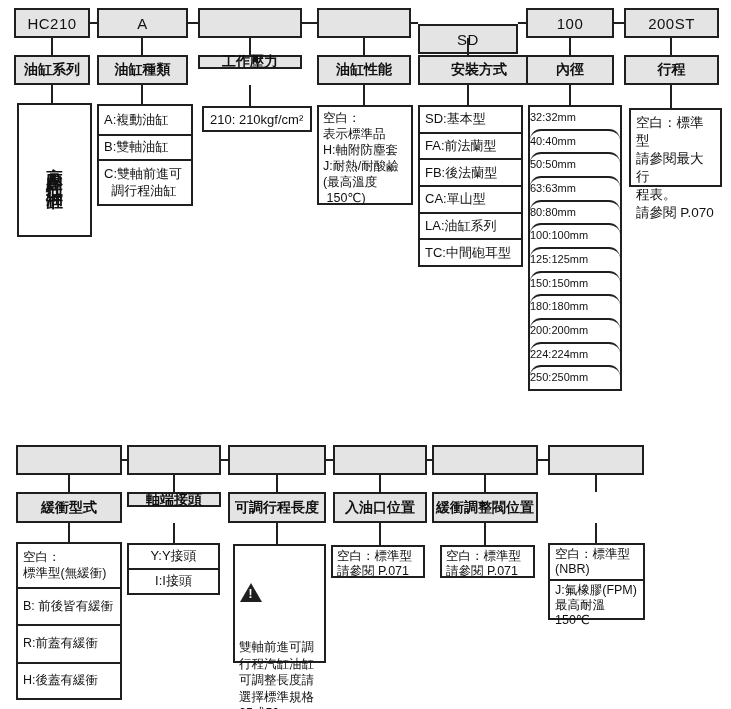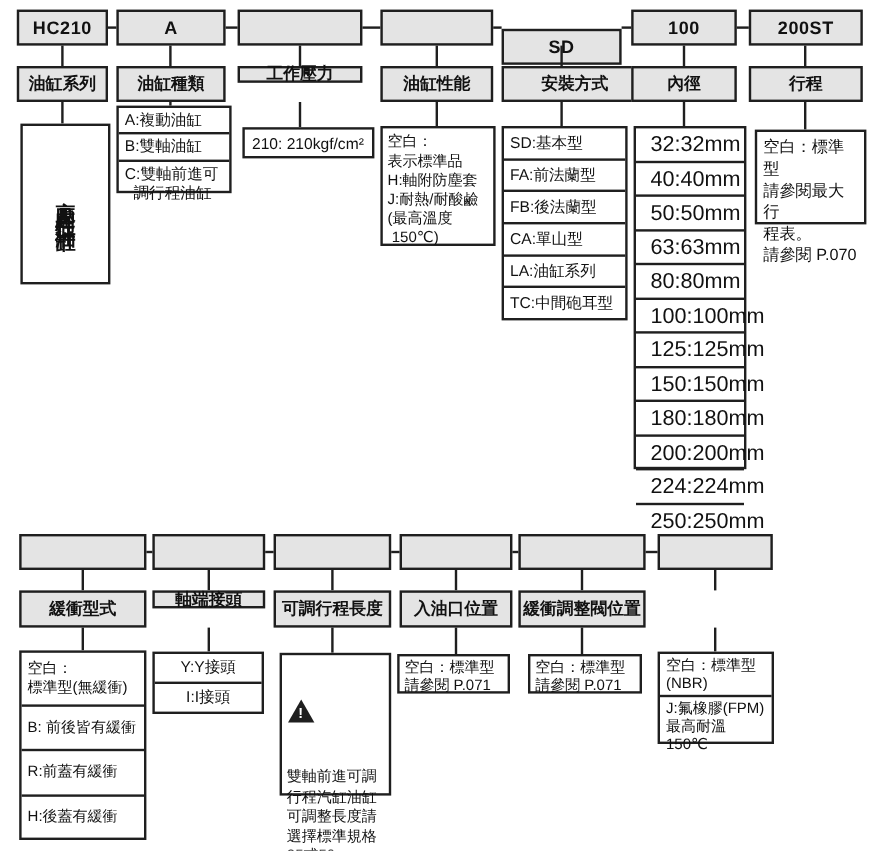--- a/index.html
+++ b/index.html
@@ -8,36 +8,36 @@
     --border:#1f1f1f;
     --text:#111111;
   }
   *{box-sizing:border-box;}
   body{margin:0;background:#ffffff;color:var(--text);
        font-family:"Liberation Sans","DejaVu Sans",sans-serif;}
   .canvas{position:relative;width:731px;height:709px;background:#ffffff;overflow:hidden;}
 
   .box{position:absolute;background:var(--box_fill);border:2px solid var(--border);
        display:flex;align-items:center;justify-content:center;text-align:center;}
-  .code{font-weight:bold;font-size:15px;letter-spacing:.5px;}
+  .code{font-weight:normal;font-size:15px;letter-spacing:.5px;}
   .label{font-weight:bold;font-size:14px;}
 
   .detail{position:absolute;background:var(--detail_fill);border:2px solid var(--border);}
   .list{display:flex;flex-direction:column;}
   .cell{display:flex;align-items:center;padding:2px 5px;font-size:13px;
         line-height:1.25;white-space:pre-wrap;}
   .cell + .cell{border-top:2px solid var(--border);}
   .center-cell{justify-content:center;text-align:center;}
 
   .single{display:flex;align-items:center;padding:2px 6px;font-size:13px;white-space:pre-wrap;}
   .note{padding:4px 5px;font-size:13px;line-height:18px;white-space:pre-wrap;}
   .note.small{font-size:12.5px;line-height:16px;padding:3px 4px;}
   .note.tight{font-size:12.5px;line-height:14.5px;padding:2px 4px;}
 
-  .bore .cell{font-size:18px;padding-left:12px;}
+  .bore .cell{font-size:11px;padding-left:0;border-radius:11px;}
 
   .hline,.vline{position:absolute;background:var(--border);}
 
   .v-wrap{display:flex;align-items:center;justify-content:center;}
   .v-text{writing-mode:vertical-rl;text-orientation:upright;font-weight:bold;
           font-size:17px;letter-spacing:5px;}
 
   .warn-icon{width:0;height:0;border-left:11px solid transparent;
              border-right:11px solid transparent;border-bottom:19px solid var(--border);
              position:relative;margin:1px 0 4px 1px;}
@@ -85,21 +85,21 @@
   <div class="vline" style="left:249px;top:85px;width:2px;height:21px"></div>
   <div class="vline" style="left:363px;top:85px;width:2px;height:20px"></div>
   <div class="vline" style="left:467px;top:85px;width:2px;height:20px"></div>
   <div class="vline" style="left:569px;top:85px;width:2px;height:20px"></div>
   <div class="vline" style="left:670px;top:85px;width:2px;height:23px"></div>
 
   <div class="detail v-wrap" style="left:17px;top:103px;width:75px;height:134px">
     <span class="v-text">高壓柱型油缸</span>
   </div>
 
-  <div class="detail list" style="left:97px;top:88px;width:96px;height:73px">
+  <div class="detail list" style="left:97px;top:104px;width:96px;height:102px">
     <div class="cell" style="flex:29">A:複動油缸</div>
     <div class="cell" style="flex:24">B:雙軸油缸</div>
     <div class="cell" style="flex:48">C:雙軸前進可
   調行程油缸</div>
   </div>
 
   <div class="detail single" style="left:202px;top:106px;width:110px;height:26px">210: 210kgf/cm²</div>
 
   <div class="detail note small" style="left:317px;top:105px;width:96px;height:100px">空白：
 表示標準品

